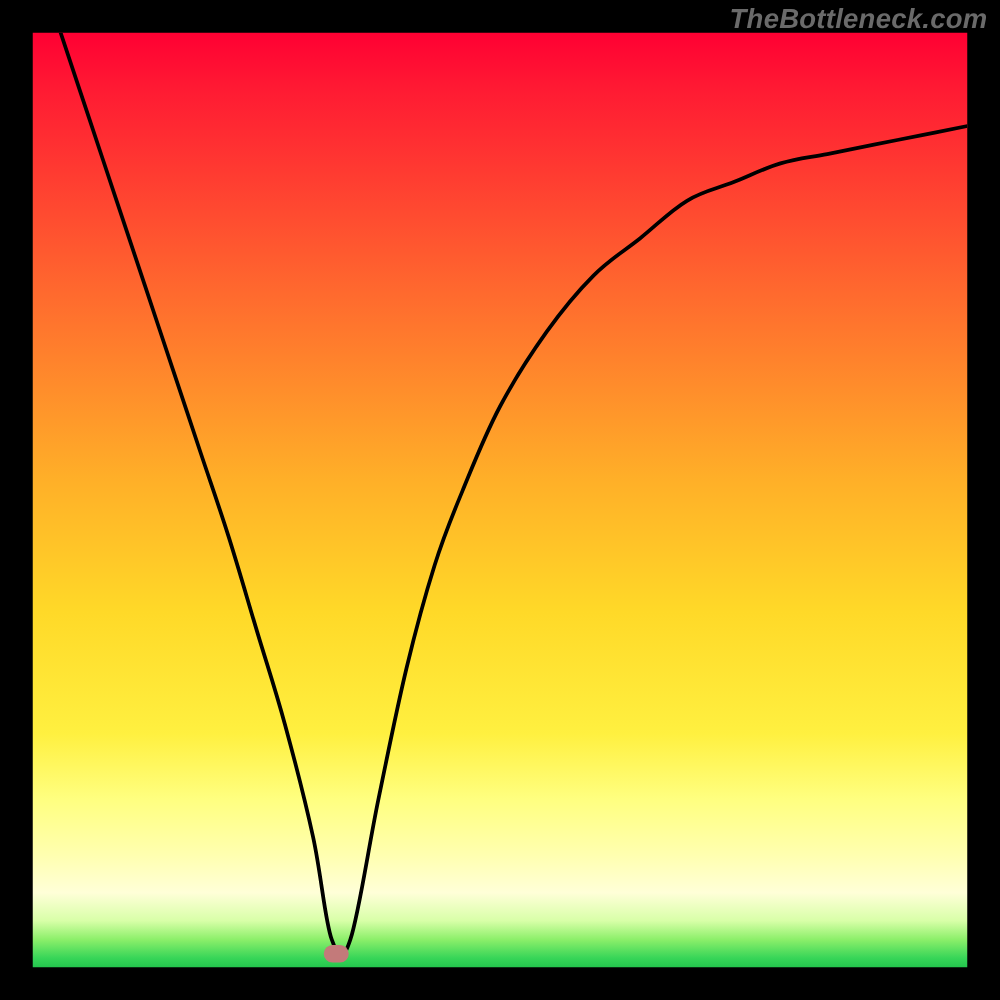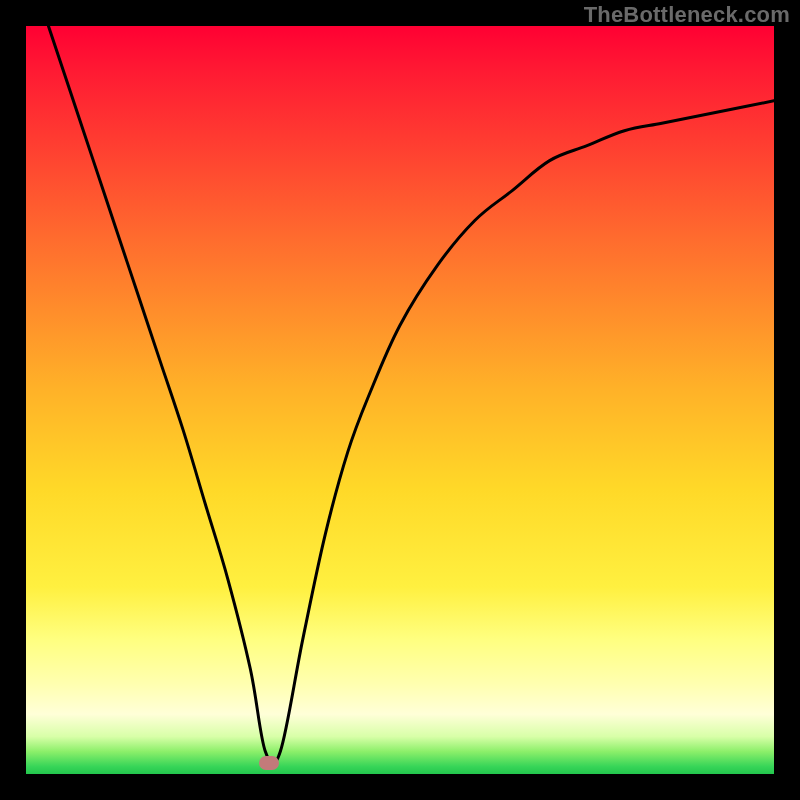--- a/index.html
+++ b/index.html
@@ -58,20 +58,21 @@
   .watermark {
     position: absolute;
     top: 2px;
     right: 10px;
     font-family: Arial, Helvetica, sans-serif;
     font-size: 22px;
     font-weight: 600;
     color: #6a6a6a;
     letter-spacing: 0.2px;
     user-select: none;
+    font-style: italic;
   }
 </style>
 </head>
 <body>
 
 <div class="frame">
 
   <div class="plot-area">
     <div class="gradient-bg"></div>
 

